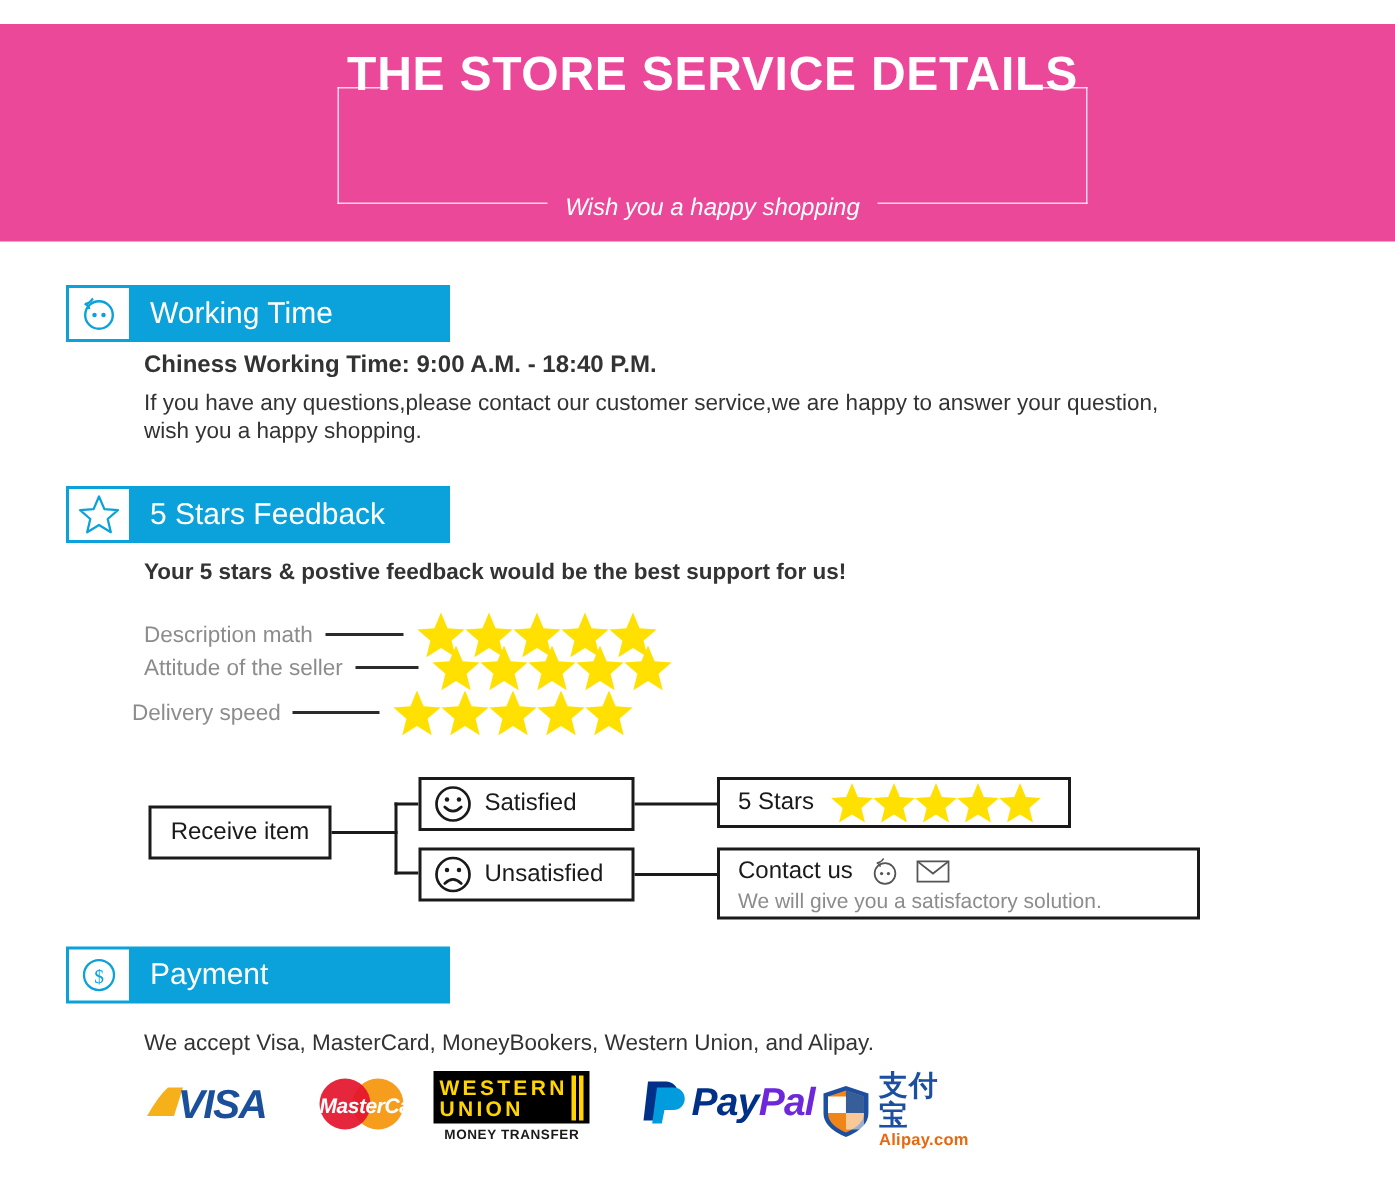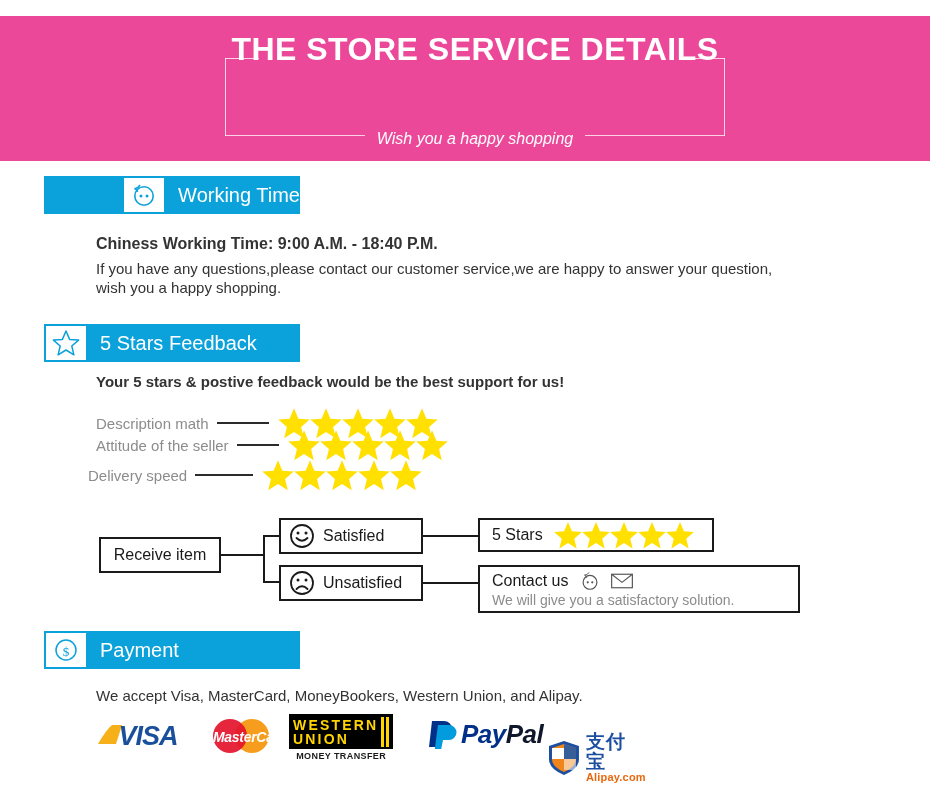--- a/index.html
+++ b/index.html
@@ -205,21 +205,21 @@
     <div class="frame-line frame-right"></div>
     <div class="frame-line frame-top-l"></div>
     <div class="frame-line frame-top-r"></div>
     <div class="frame-line frame-bot-l"></div>
     <div class="frame-line frame-bot-r"></div>
     <div class="hero-title">THE STORE SERVICE DETAILS</div>
     <div class="hero-subtitle">Wish you a happy shopping</div>
   </div>
 </div>
 
-<div class="sec-banner" style="left:44px; top:176px; width:256px;justify-content:flex-end;">
+<div class="sec-banner" style="left:44px; top:190px; width:256px;">
   <div class="sec-iconbox">
     <svg width="28" height="26" viewBox="0 0 28 26">
       <path d="M10 3 Q7 7 4.5 6.5 Q7.5 8 7.5 10" fill="none" stroke="#0ba1da" stroke-width="1.4"></path>
       <circle cx="14" cy="14" r="9.2" fill="none" stroke="#0ba1da" stroke-width="1.6"></circle>
       <circle cx="11" cy="14" r="1.5" fill="#0ba1da"></circle>
       <circle cx="17" cy="14" r="1.5" fill="#0ba1da"></circle>
     </svg>
   </div>
   <div class="sec-title">Working Time</div>
 </div>
@@ -417,24 +417,24 @@
     </div>
     <div class="wu-sub">MONEY TRANSFER</div>
   </div>
 
   <div class="logo" style="left:327px; top:6px; display:flex; align-items:center;">
     <svg width="34" height="32" viewBox="0 0 34 32">
       <path d="M9 3 h12 a8 8 0 0 1 0 16 h-6 l-2 10 h-7 z" fill="#003087"></path>
       <path d="M15 7 h11 a7.5 7.5 0 0 1 0 15 h-6 l-1.8 9 h-6.4 z" fill="#009cde"></path>
     </svg>
     <span class="pp-text" style="color:#003087; margin-left:4px;">Pay</span>
-    <span class="pp-text" style="color:#0f172a;">Pal</span>
-  </div>
-
-  <div class="logo" style="left:451px; top:20px; display:flex; align-items:center;justify-content:center;">
+    <span class="pp-text" style="color:#6d28d9;">Pal</span>
+  </div>
+
+  <div class="logo" style="left:451px; top:3px; display:flex; align-items:center;justify-content:center;">
     <svg width="34" height="36" viewBox="0 0 34 36">
       <path d="M17 1 L32 6 V19 Q32 29 17 35 Q2 29 2 19 V6 Z" fill="#1c4fa0"></path>
       <path d="M17 4 L29 8 V19 Q29 27 17 32 Q5 27 5 19 V8 Z" fill="#f08519"></path>
       <rect x="5" y="8" width="12" height="11" fill="#ffffff"></rect>
       <rect x="17" y="19" width="12" height="11" fill="#ffffff" opacity="0.55"></rect>
       <path d="M17 4 L29 8 V19 H17 Z" fill="#1558b0" opacity="0.85"></path>
     </svg>
     <div style="margin-left:5px; line-height:1.05;">
       <div class="ali-cn">支付宝</div>
       <div class="ali-com" style="text-align:center;">Alipay.com</div>

